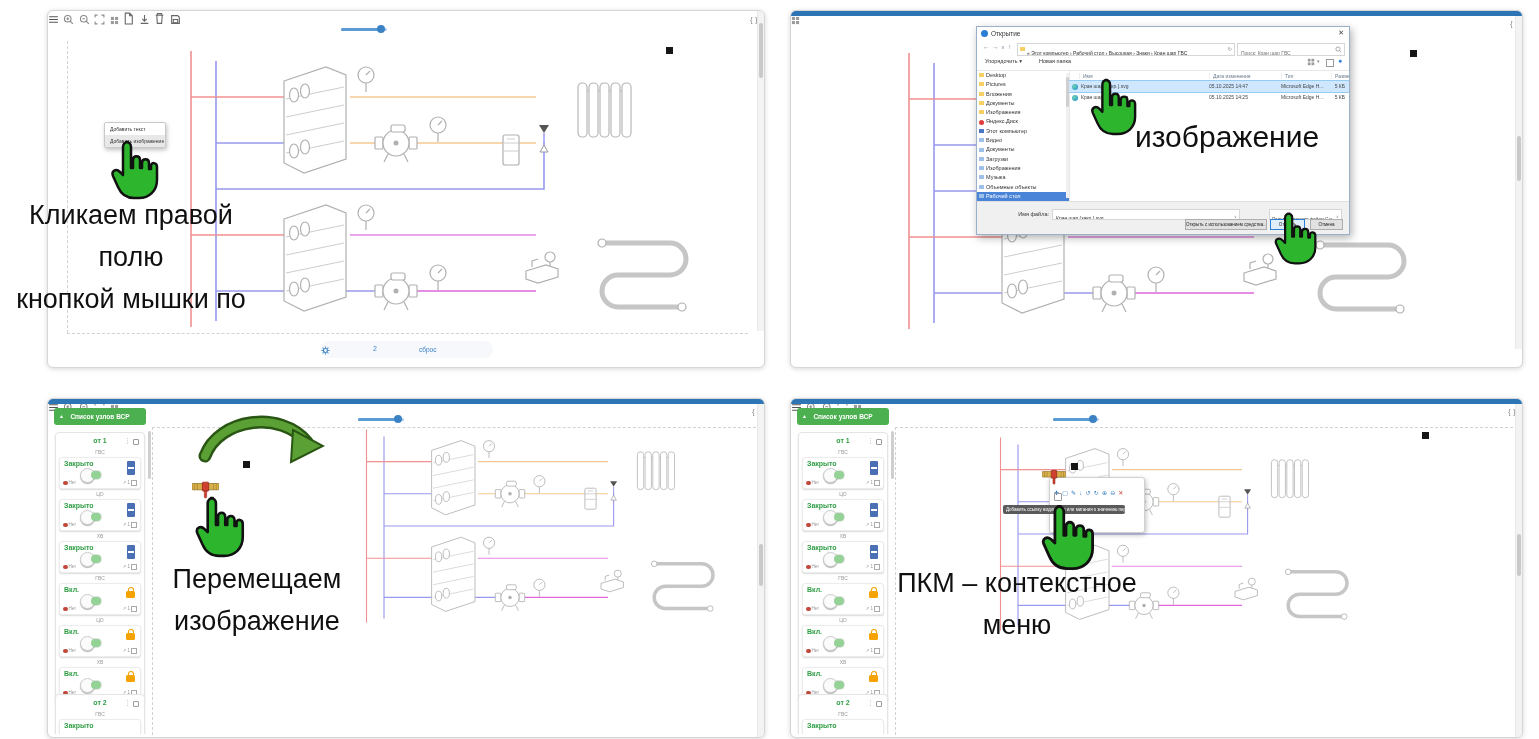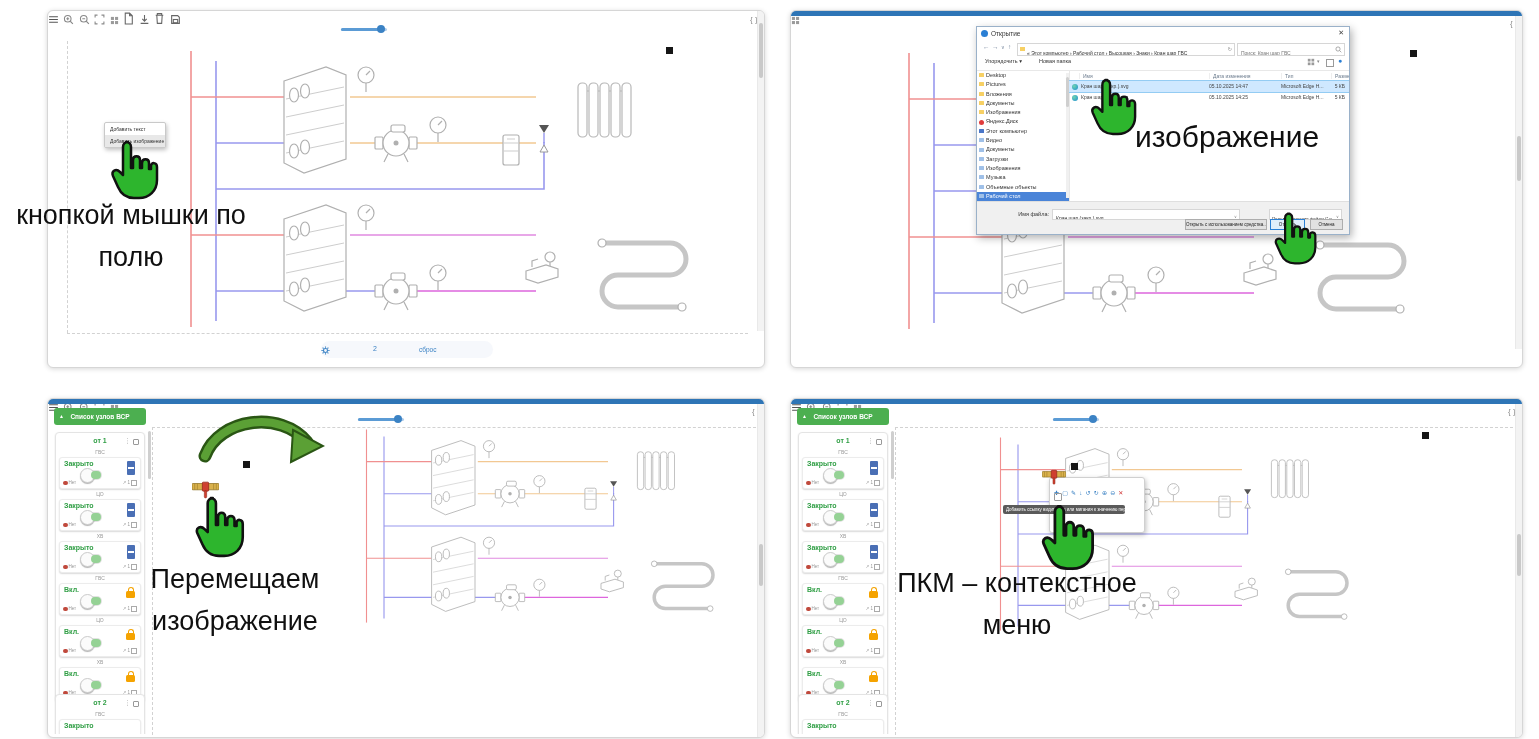--- a/index.html
+++ b/index.html
@@ -757,27 +757,28 @@
       <div class="sb-label">ГВС</div>
       <div class="sb-card">
         <span class="sb-state">Закрыто</span>
       </div>
     </div>
   </div>
   <div class="sb-scroll" style="left:100px;top:32px;height:48px"></div>
 </div>
 
 <div class="caption" style="left:0px;top:194px;width:262px">
+  <div>Кликаем правой</div>
+    <div>полю</div>
     <div>кнопкой мышки по</div>
-    <div>полю</div>
 </div>
 <div class="caption big" style="left:1121px;top:112px;width:212px">
     <div>изображение</div>
 </div>
-<div class="caption" style="left:140px;top:558px;width:190px">
+<div class="caption" style="left:162px;top:558px;width:190px">
   <div>Перемещаем</div>
     <div>изображение</div>
 </div>
 <div class="caption" style="left:892px;top:562px;width:250px">
   <div>ПКМ – контекстное</div>
     <div>меню</div>
 </div>
 
 <div class="sqr" style="left:666px;top:47px"></div>
 <div class="sqr" style="left:1410px;top:50px"></div>

